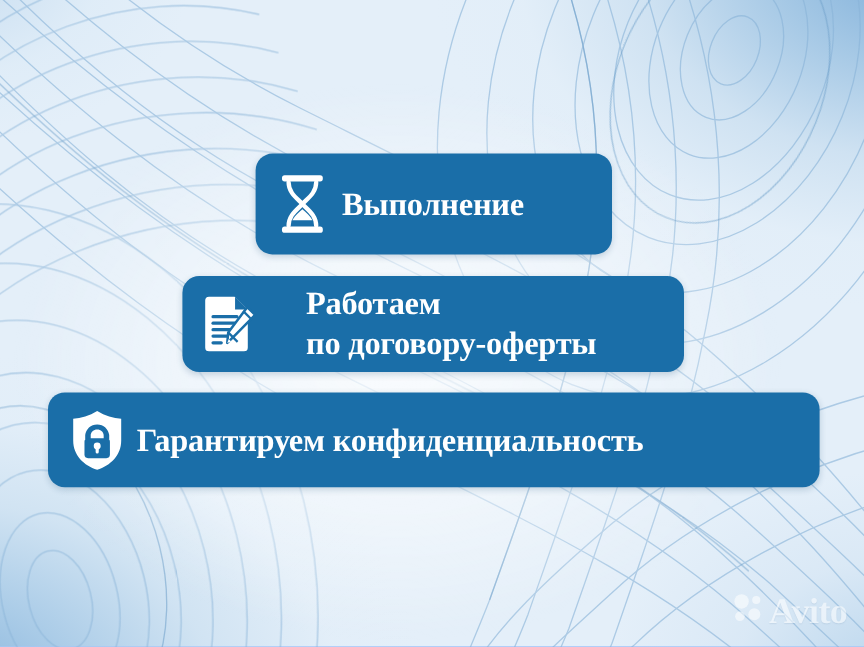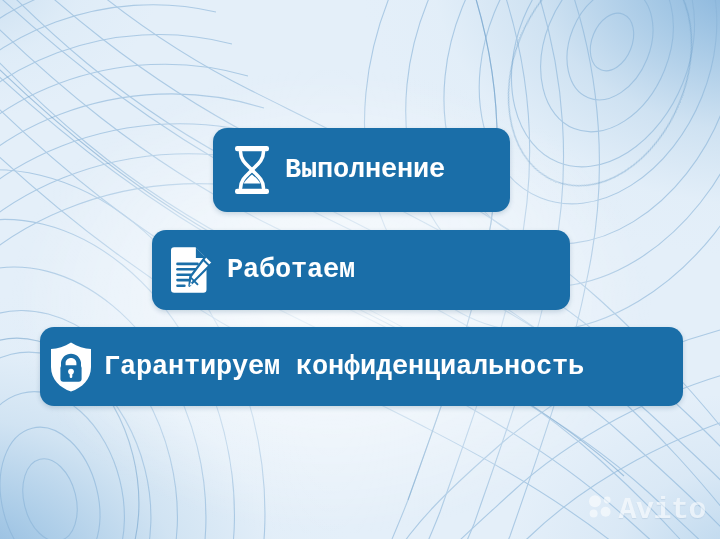--- a/index.html
+++ b/index.html
@@ -6,21 +6,21 @@
   html, body {
     margin: 0;
     padding: 0;
     background: #ffffff;
   }
   #stage {
     position: relative;
     width: 720px;
     height: 539px;
     overflow: hidden;
-    font-family: Liberation Mono, monospace;
+    font-family: Liberation Serif, serif;
     background: #3b82f6;
   }
 
   
   .bg-base {
     position: absolute;
     inset: 0;
     background: #e4eff9;
   }
   
@@ -111,29 +111,30 @@
     padding: 0 16px 0 18px;
   }
   #badge-deadline .badge-icon { width: 42px; height: 50px; margin-right: 12px; }
   #badge-deadline .badge-text { font-size: 27px; line-height: 33px; }
 
   
   #badge-contract {
     left: 152px; top: 230px;
     width: 418px; height: 80px;
     padding: 0 16px 0 16px;
+    gap: 28px;
   }
   #badge-contract .badge-icon { width: 46px; height: 48px; margin-right: 13px; }
   #badge-contract .badge-text { font-size: 27px; line-height: 33px; }
 
   
   #badge-privacy {
     left: 40px; top: 327px;
     width: 643px; height: 79px;
-    padding: 0 14px 0 8px;
+    padding: 0 14px 0 18px;
   }
   #badge-privacy .badge-icon { width: 46px; height: 52px; margin-right: 10px; }
   #badge-privacy .badge-text { font-size: 27px; line-height: 32px; }
 
   
   #watermark {
     position: absolute;
     right: 14px;
     bottom: 14px;
     display: flex;
@@ -279,20 +280,21 @@
         <g>
           <path d="M 38.0 10.0 L 44.6 16.4 L 28.2 33.0 L 21.4 39.8 L 22.2 31.0 Z" fill="#ffffff" stroke="#1a6ea8" stroke-width="2.1" stroke-linejoin="round"></path>
           <path d="M 22.3 31.2 L 30.0 38.9" stroke="#1a6ea8" stroke-width="1.9"></path>
           <path d="M 34.7 13.3 L 41.3 19.8" stroke="#1a6ea8" stroke-width="1.9"></path>
           <path d="M 21.4 39.8 L 24.6 38.6 L 22.6 36.6 Z" fill="#ffffff"></path>
         </g>
       </svg>
     </span>
     <span class="badge-text">
       <span class="line">Работаем</span>
+      <span class="line">по договору-оферты</span>
     </span>
   </div>
 
   <div class="badge" id="badge-privacy">
     <span class="badge-icon">
       <svg width="46" height="52" viewBox="0 0 46 52" xmlns="http://www.w3.org/2000/svg" aria-hidden="true">
         <path d="M 23 1.5 C 16.5 5.6, 9.5 7.6, 3 8.0 L 3 26.0 C 3 38.5, 12.0 46.8, 23 50.5 C 34.0 46.8, 43 38.5, 43 26.0 L 43 8.0 C 36.5 7.6, 29.5 5.6, 23 1.5 Z" fill="#ffffff"></path>
 
         <g fill="#1a6ea8">
           <path d="M 23 12.8 C 17.6 12.8, 13.6 16.8, 13 21.6 L 13 25.0 L 17.6 25.0 L 17.6 22.0 C 17.6 19.0, 20.0 16.9, 23 16.9 C 26.0 16.9, 28.4 19.0, 28.4 22.0 L 28.4 25.0 L 33 25.0 L 33 21.6 C 32.4 16.8, 28.4 12.8, 23 12.8 Z"></path>

